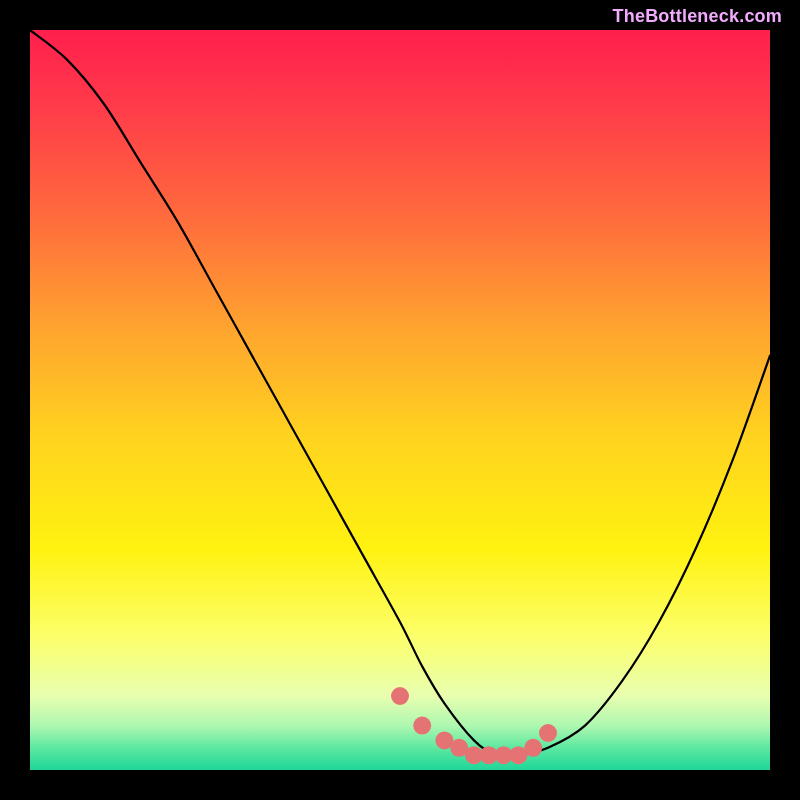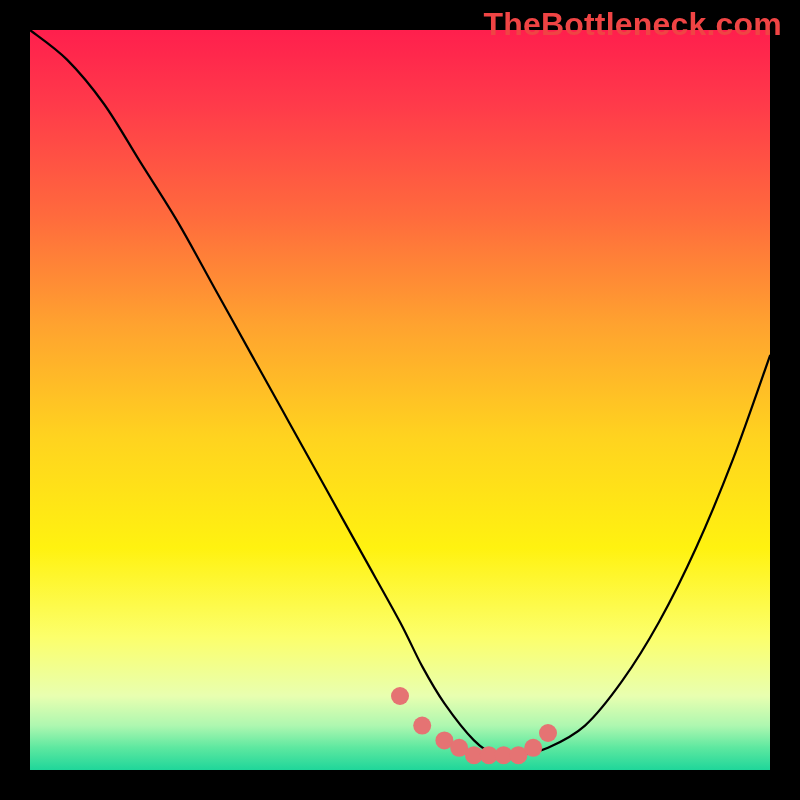--- a/index.html
+++ b/index.html
@@ -7,23 +7,23 @@
   .container {
     position: relative;
     width: 800px;
     height: 800px;
     background: #000;
   }
   .watermark {
     position: absolute;
     top: 6px;
     right: 18px;
-    color: #ef4444;
+    color: #f0abfc;
     font-family: Arial, Helvetica, sans-serif;
-    font-size: 32px;
+    font-size: 18px;
     font-weight: bold;
     letter-spacing: 0.2px;
     z-index: 10;
   }
   .plot-area {
     position: absolute;
     left: 30px;
     top: 30px;
     width: 740px;
     height: 740px;

